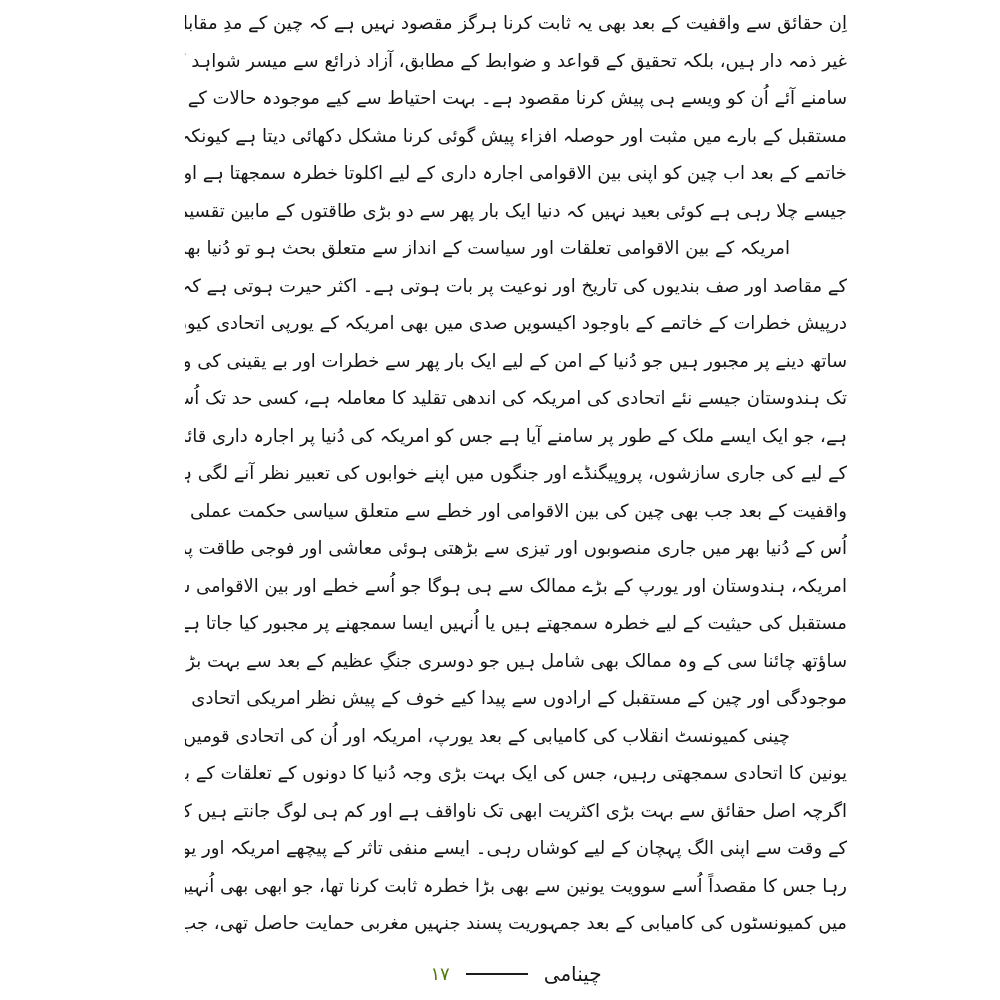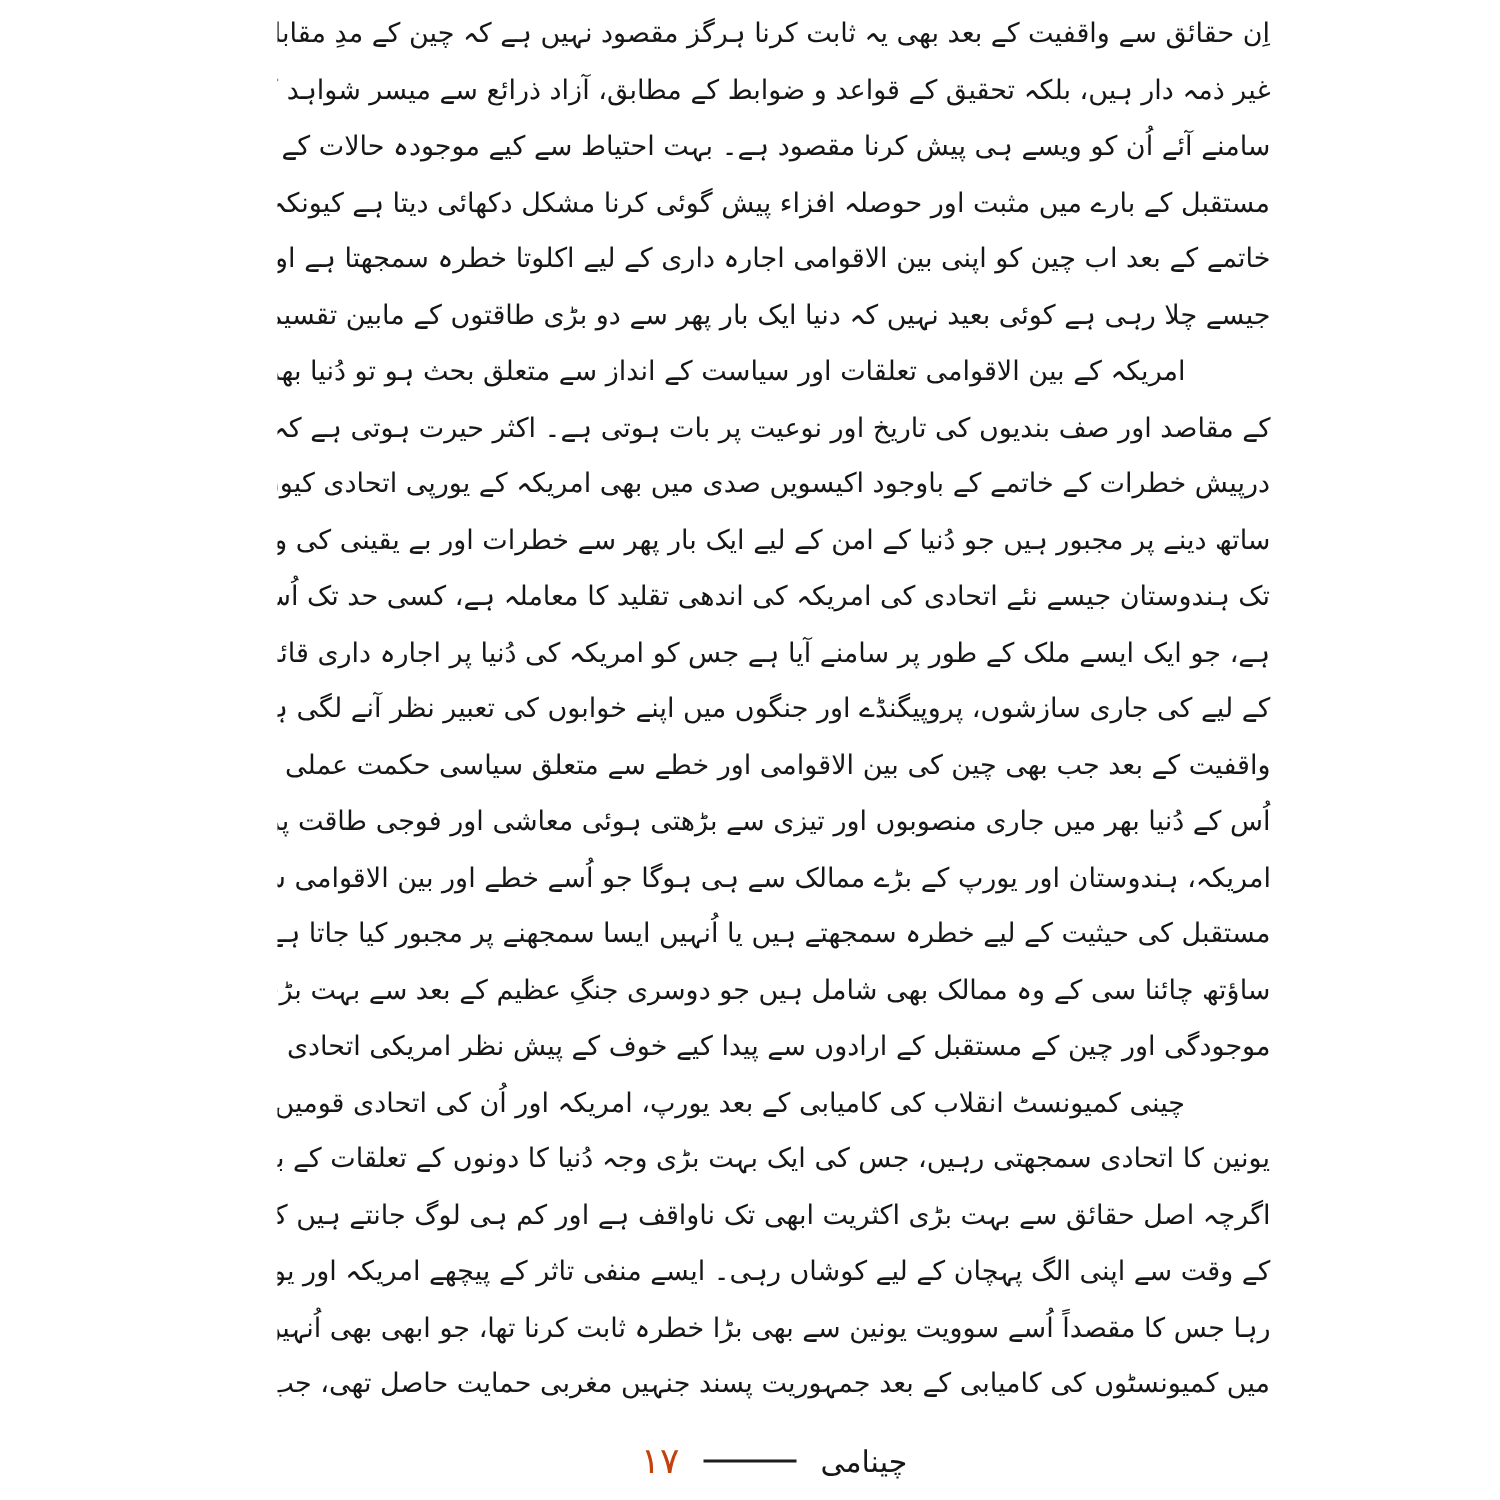--- a/index.html
+++ b/index.html
@@ -60,22 +60,22 @@
     color: #161616;
     line-height: 38px;
   }
   .footer-rule {
     width: 62px;
     height: 2px;
     background: #1c1c1c;
     flex: 0 0 auto;
   }
   .footer-page {
-    font-size: 24px;
-    color: #c2410c;
+    font-size: 18px;
+    color: #4d7c0f;
     line-height: 38px;
   }
 </style>
 </head>
 <body>
 
 <div class="page">
 
   <div class="text-block">
 

